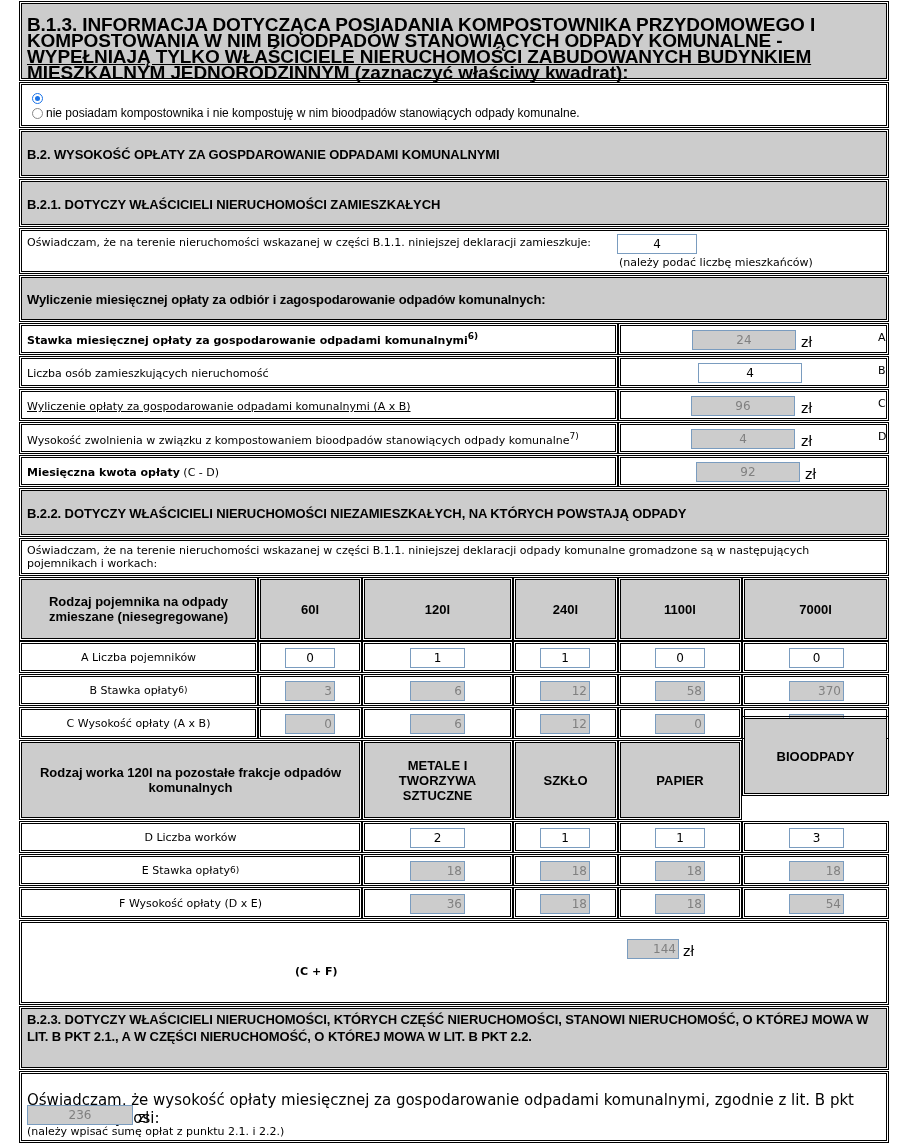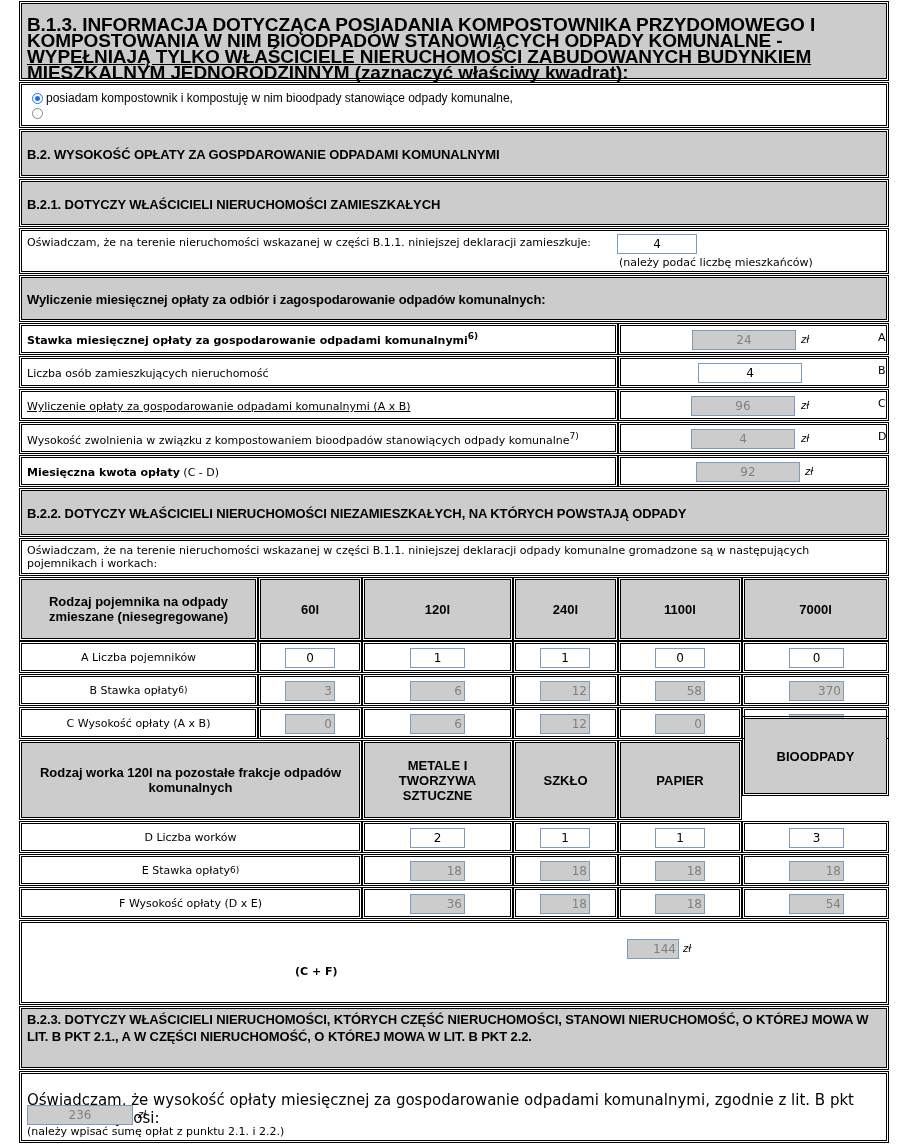--- a/index.html
+++ b/index.html
@@ -25,21 +25,21 @@
   }
   .cell.gray { background: #cccccc; }
   .inp {
     position: absolute; box-sizing: border-box; height: 20px;
     border: 1px solid #7a9cbf; background: #fff;
     font-family: "DejaVu Sans", sans-serif; font-size: 12px; text-align: center;
     line-height: 18px; color: #000;
   }
   .inp.ro { background: #cccccc; color: #808080; }
   .inp.r { text-align: right; padding-right: 2px; }
-  .zl { position: absolute; font-size: 10px; font-style: italic; }
+  .zl { position: absolute; font-size: 14px; }
   .letter { position: absolute; font-size: 11px; }
   .colhdr {
     font-family: "Liberation Sans", sans-serif; font-weight: bold; font-size: 13px;
     display: flex; align-items: center; justify-content: center; text-align: center;
   }
   .rowlbl {
     display: flex; align-items: center; justify-content: center; text-align: center; font-size: 11px;
   }
   sup { font-size: 9px; vertical-align: super; line-height: 0; }
   .radio {
@@ -57,22 +57,22 @@
 <body>
 
 <div class="box gray" style="top:3px;height:76px;">
   <div class="hdr" style="padding-top:13px;line-height:16px;font-size:19px;">
     <span>B.1.3. INFORMACJA DOTYCZĄCA POSIADANIA KOMPOSTOWNIKA PRZYDOMOWEGO I KOMPOSTOWANIA W NIM BIOODPADÓW STANOWIĄCYCH ODPADY KOMUNALNE - </span><u>WYPEŁNIAJĄ TYLKO WŁAŚCICIELE NIERUCHOMOŚCI ZABUDOWANYCH BUDYNKIEM MIESZKALNYM JEDNORODZINNYM</u><span style="font-weight:bold;"> (zaznaczyć właściwy kwadrat):</span>
   </div>
 </div>
 
 <div class="box white" style="top:84px;height:42px;">
   <div style="padding:6px 0 0 10px;font-family:'Liberation Sans',sans-serif;font-size:12px;line-height:15px;">
-    <div><span class="radio on"></span><span>posiadam kompostownik i kompostuję w nim bioodpady stanowiące odpady komunalne,</span></div>
-    <div><span class="radio"></span></div>
+    <div><span class="radio on"></span></div>
+    <div><span class="radio"></span><span>nie posiadam kompostownika i nie kompostuję w nim bioodpadów stanowiących odpady komunalne.</span></div>
   </div>
 </div>
 
 <div class="box gray" style="top:131px;height:45px;">
   <div class="hdr" style="padding-top:15px;">B.2. WYSOKOŚĆ OPŁATY ZA GOSPDAROWANIE ODPADAMI KOMUNALNYMI</div>
 </div>
 
 <div class="box gray" style="top:181px;height:44px;">
   <div class="hdr" style="padding-top:15px;">B.2.1. DOTYCZY WŁAŚCICIELI NIERUCHOMOŚCI ZAMIESZKAŁYCH</div>
 </div>

